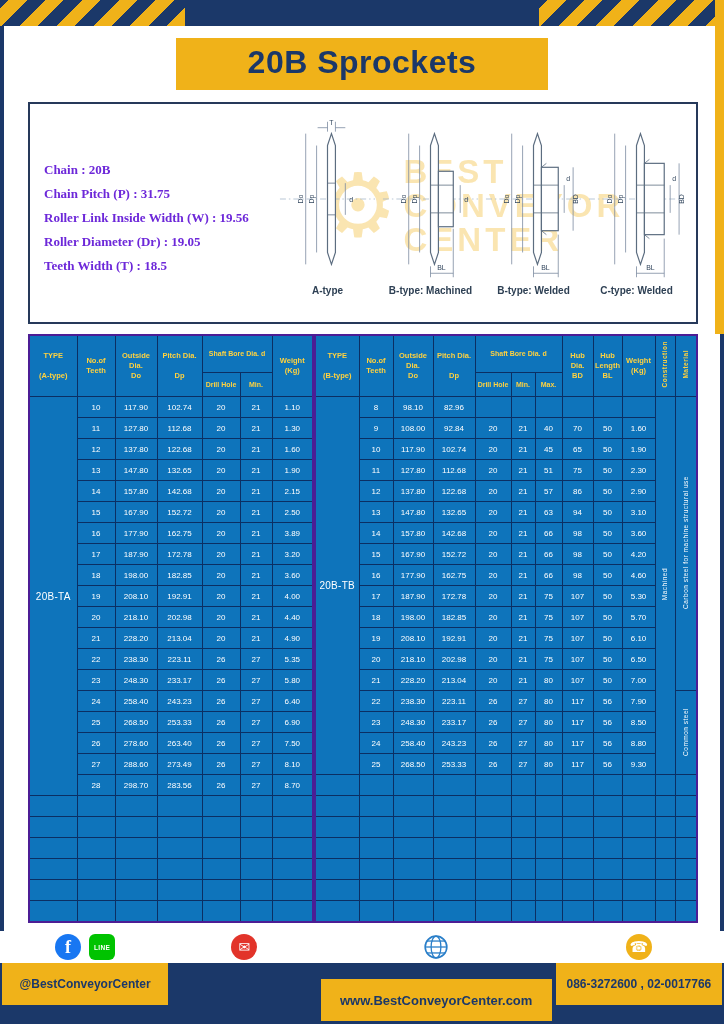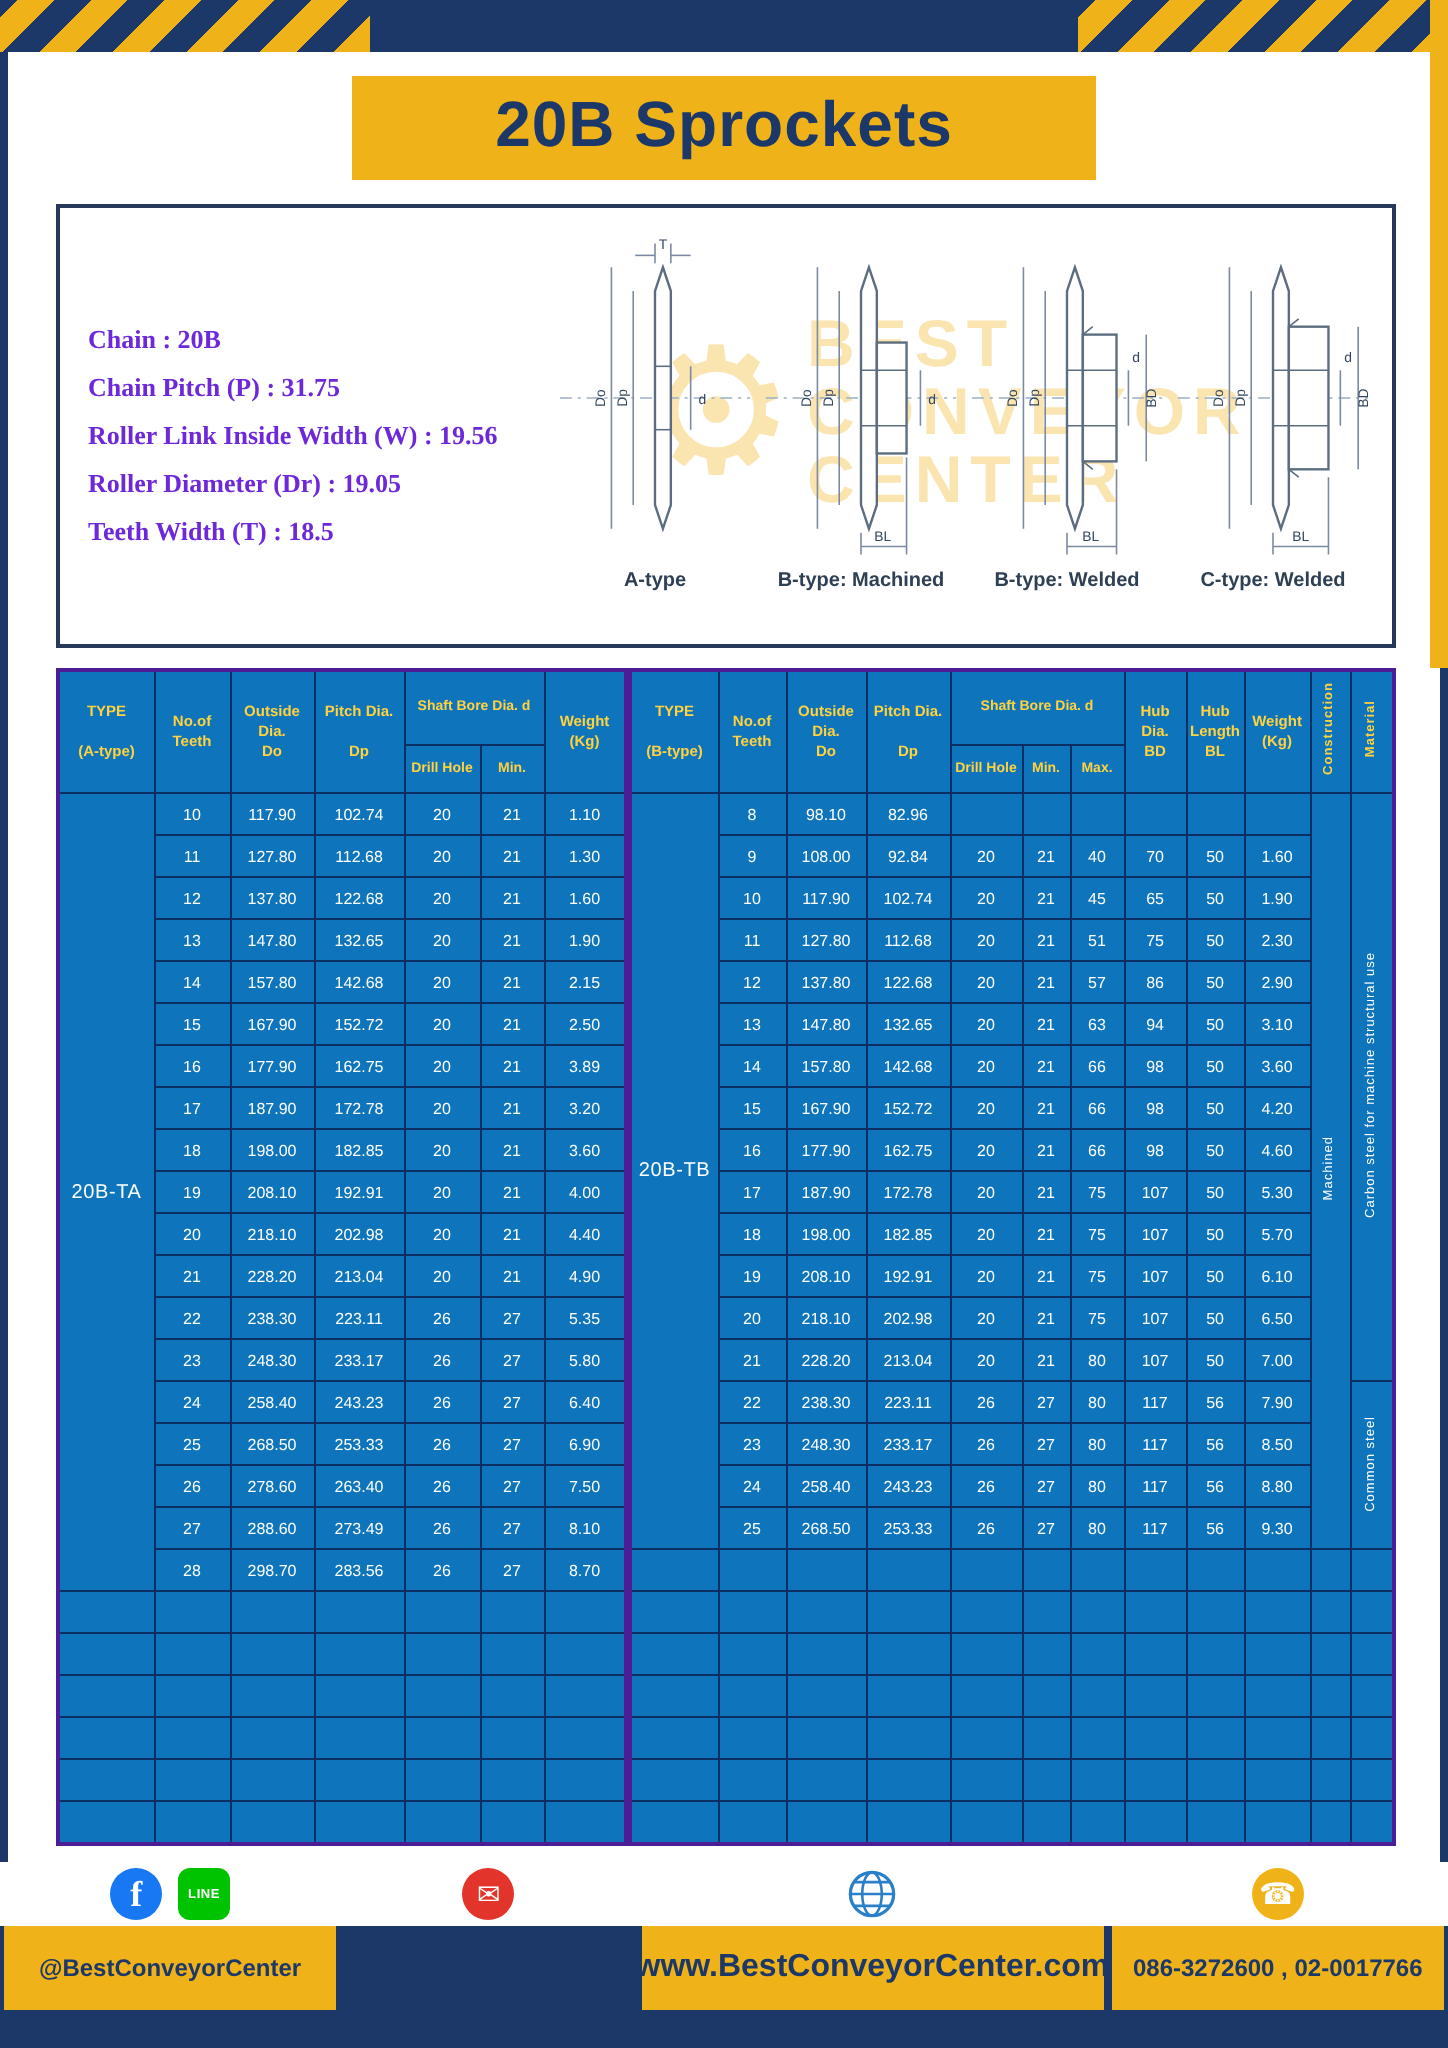--- a/index.html
+++ b/index.html
@@ -50,21 +50,21 @@
   .vtext { writing-mode:vertical-rl; transform:rotate(180deg); white-space:nowrap; font-size:6.5px; letter-spacing:.5px; display:inline-block; line-height:1; }
   th .vtext { font-weight:bold; font-size:6.5px; }
   td .vtext { font-size:6.5px; }
   
   .footer { margin-top:8px; background:linear-gradient(to bottom,#ffffff 32px,#1b3869 32px); position:relative; z-index:8; }
   .fcols { display:flex; }
   .fcol { display:flex; flex-direction:column; }
   .w1 { width:23.5%; } .w2 { width:20.5%; } .w3 { width:32.5%; } .w4 { width:23.5%; }
   .ficonrow { height:32px; display:flex; align-items:center; justify-content:center; gap:8px; }
   .fseg { height:42px; margin:0 2px; background:#f0b219; display:flex; align-items:center; justify-content:center; font-weight:bold; color:#1b3869; font-size:12px; white-space:nowrap; }
-  .w3 .fseg { font-size:16px; }
+  .w3 .fseg { font-size:13px;margin-top:16px; }
   .icon-circle { width:26px; height:26px; border-radius:50%; display:flex; align-items:center; justify-content:center; }
   .fb { background:#1877f2; color:#fff; font-family:"Liberation Serif",serif; font-weight:bold; font-size:18px; }
   .lineic { width:26px; height:26px; border-radius:6px; background:#00c300; color:#fff; font-weight:bold; font-size:6.5px; display:flex; align-items:center; justify-content:center; letter-spacing:.3px; }
   .mail { background:#e2342a; color:#fff; font-size:14px; }
   .phone { background:#f0b219; color:#fff; font-size:15px; }
   .globe-svg { width:26px; height:26px; }
   .bottom-strip { height:22px; background:#1b3869; }
 </style>
 </head>
 <body>

